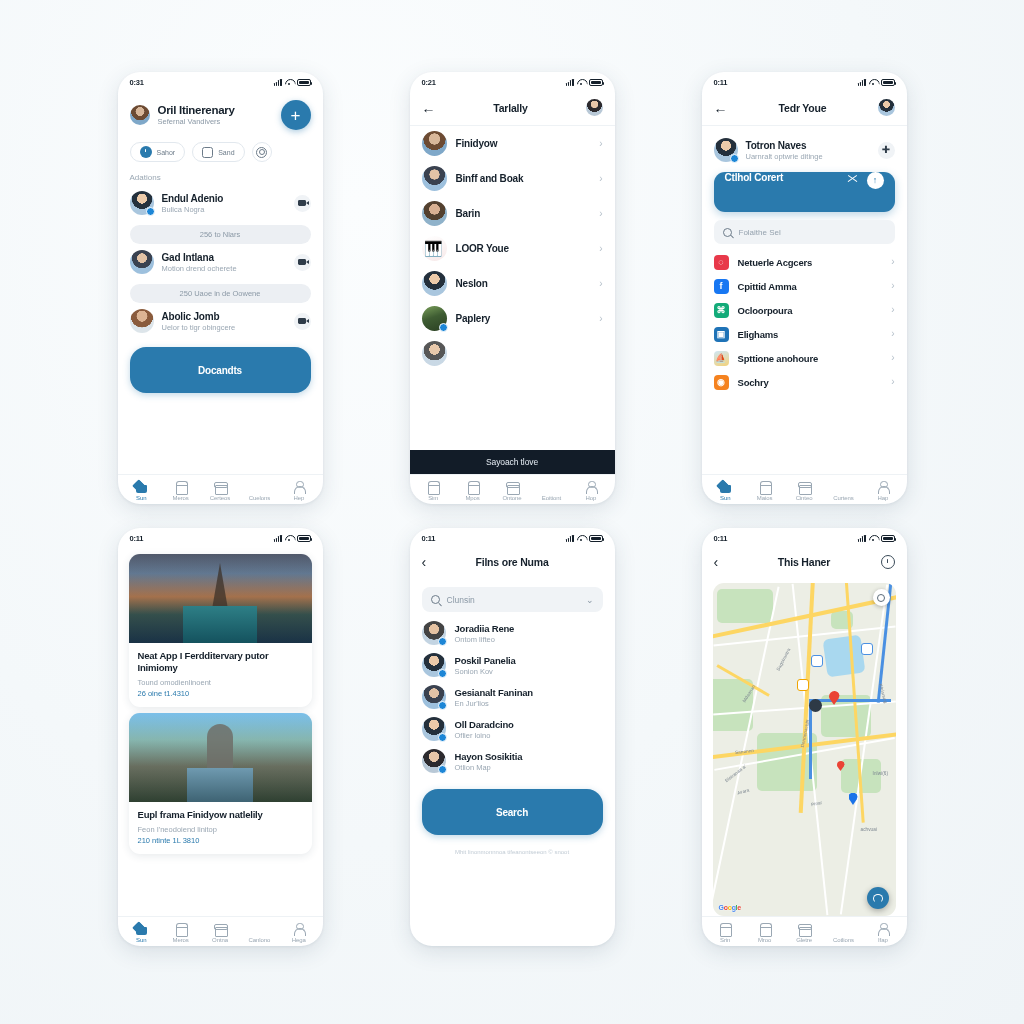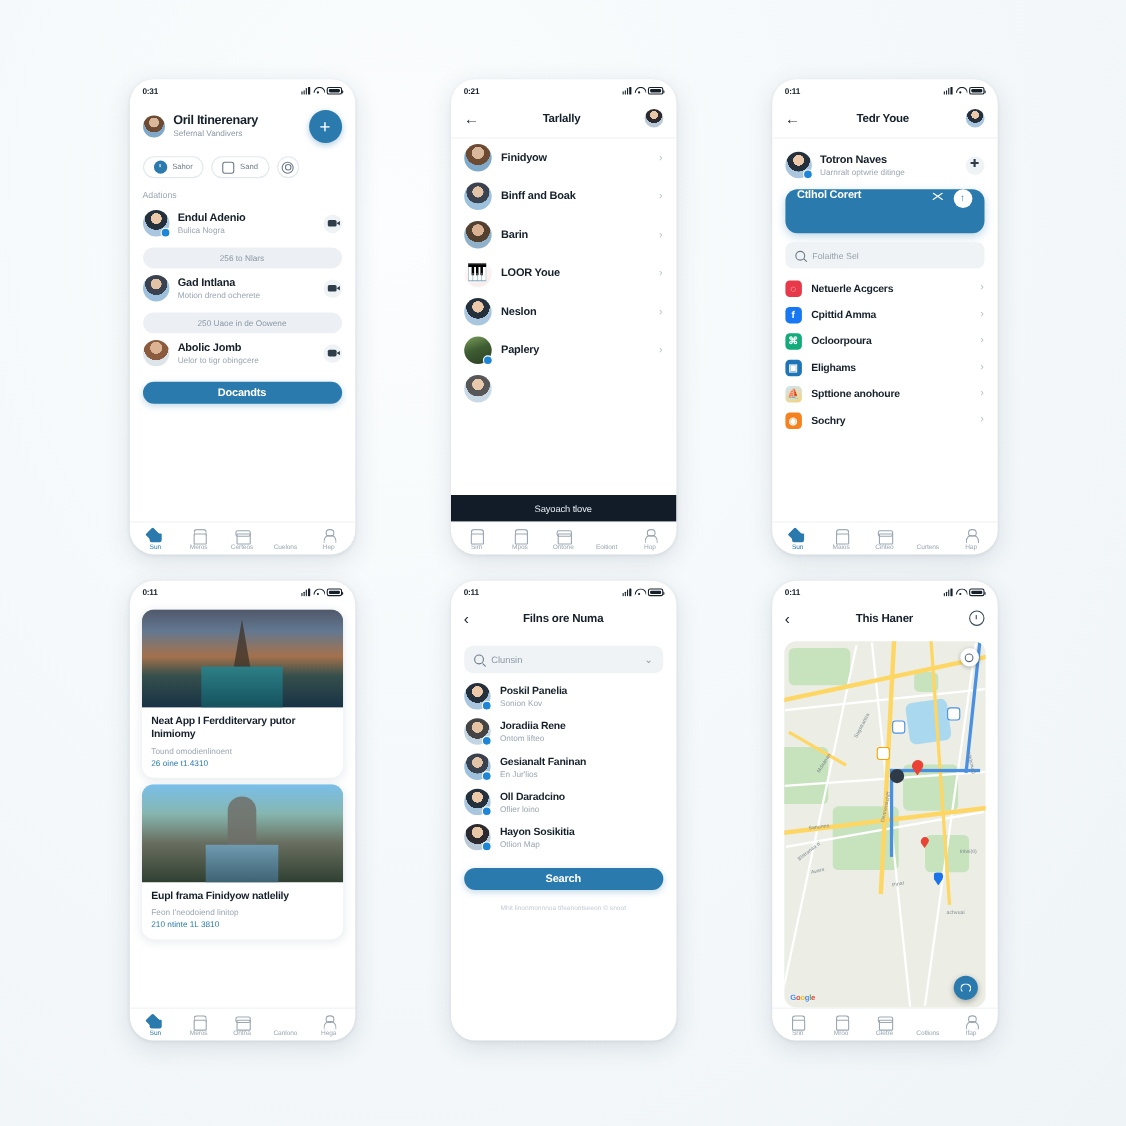--- a/index.html
+++ b/index.html
@@ -177,21 +177,21 @@
   .p-btn .glyph { width: 8px; height: 6px; background: #2f3c49; border-radius: 1.4px; position: relative; }
   .p-btn .glyph::after{content:"";position:absolute;right:-3px;top:1px;border-top:2px solid transparent;border-bottom:2px solid transparent;border-right:3px solid #2f3c49;}
 
   .pill-bar {
     margin: 6px 12px 2px; height: 19px; border-radius: 10px;
     background: #eceff3; display: flex; align-items: center; justify-content: center;
     font-size: 7.5px; color: #8b99a6;
   }
 
   .cta {
-    margin: 10px 12px 8px; height: 20px; border-radius: 16px;
+    margin: 10px 12px 8px; height: 46px; border-radius: 16px;
     background: #2a7aad; color: #fff;
     display: flex; align-items: center; justify-content: center;
     font-size: 10px; font-weight: bold; letter-spacing: -0.2px;
     box-shadow: 0 2px 7px rgba(42,122,173,.3);
   }
 
   
   .tabbar {
     margin-top: auto;
     flex: 0 0 30px;
@@ -710,35 +710,35 @@
       <span style="width:14px"></span>
     </div>
 
     <div class="search-sel">
       <span class="mag"></span>
       <span class="grow">Clunsin</span>
       <span class="caret">⌄</span>
     </div>
 
     <div class="prow">
+      <span class="prow-av ph av-g">
+          <span class="badge-dot"></span>
+        </span>
+      <span class="p-txt">
+        <span class="prow-name" style="display:block">Joradiia Rene</span>
+        <span class="prow-sub" style="display:block">Ontom lifteo</span>
+      </span>
+    </div>
+    <div class="prow">
       <span class="prow-av ph av-e">
           <span class="badge-dot"></span>
         </span>
       <span class="p-txt">
         <span class="prow-name" style="display:block">Poskil Panelia</span>
         <span class="prow-sub" style="display:block">Sonion Kov</span>
-      </span>
-    </div>
-    <div class="prow">
-      <span class="prow-av ph av-g">
-          <span class="badge-dot"></span>
-        </span>
-      <span class="p-txt">
-        <span class="prow-name" style="display:block">Joradiia Rene</span>
-        <span class="prow-sub" style="display:block">Ontom lifteo</span>
       </span>
     </div>
     <div class="prow">
       <span class="prow-av ph av-b">
           <span class="badge-dot"></span>
         </span>
       <span class="p-txt">
         <span class="prow-name" style="display:block">Gesianalt Faninan</span>
         <span class="prow-sub" style="display:block">En Jur'lios</span>
       </span>

